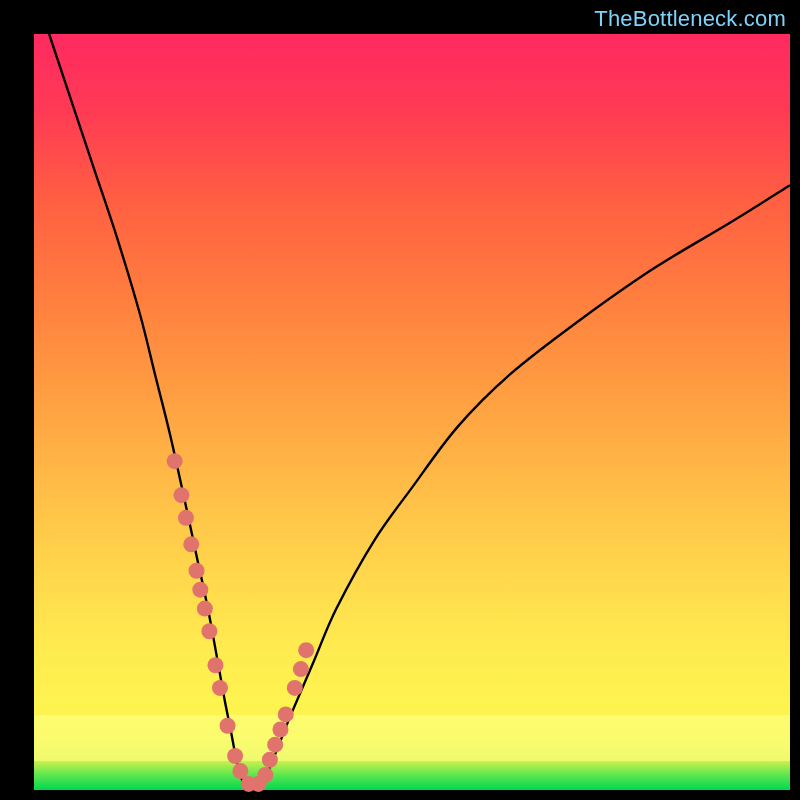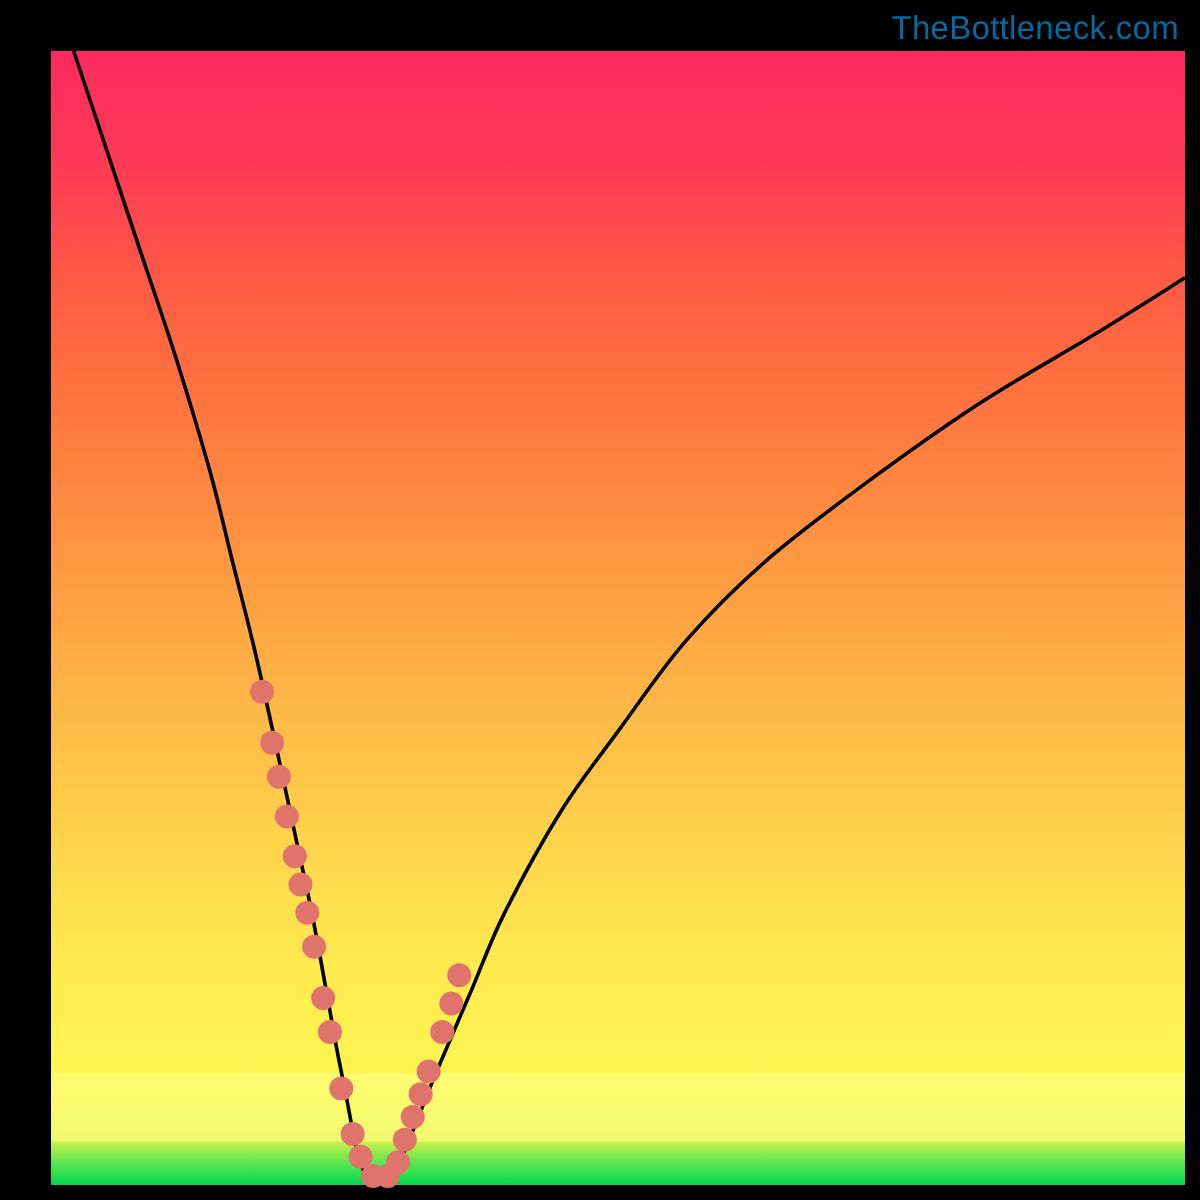--- a/index.html
+++ b/index.html
@@ -47,21 +47,21 @@
     right: 0;
     bottom: 29px;
     height: 46px;
     background: #ffff82;
     opacity: 0.62;
   }
   .watermark {
     position: absolute;
     top: 6px;
     right: 14px;
-    color: #0369a1;
+    color: #7dd3fc;
     font-size: 22px;
     font-weight: 400;
     letter-spacing: 0.2px;
     user-select: none;
   }
   svg.curve {
     position: absolute;
     left: 0;
     top: 0;
     width: 756px;

